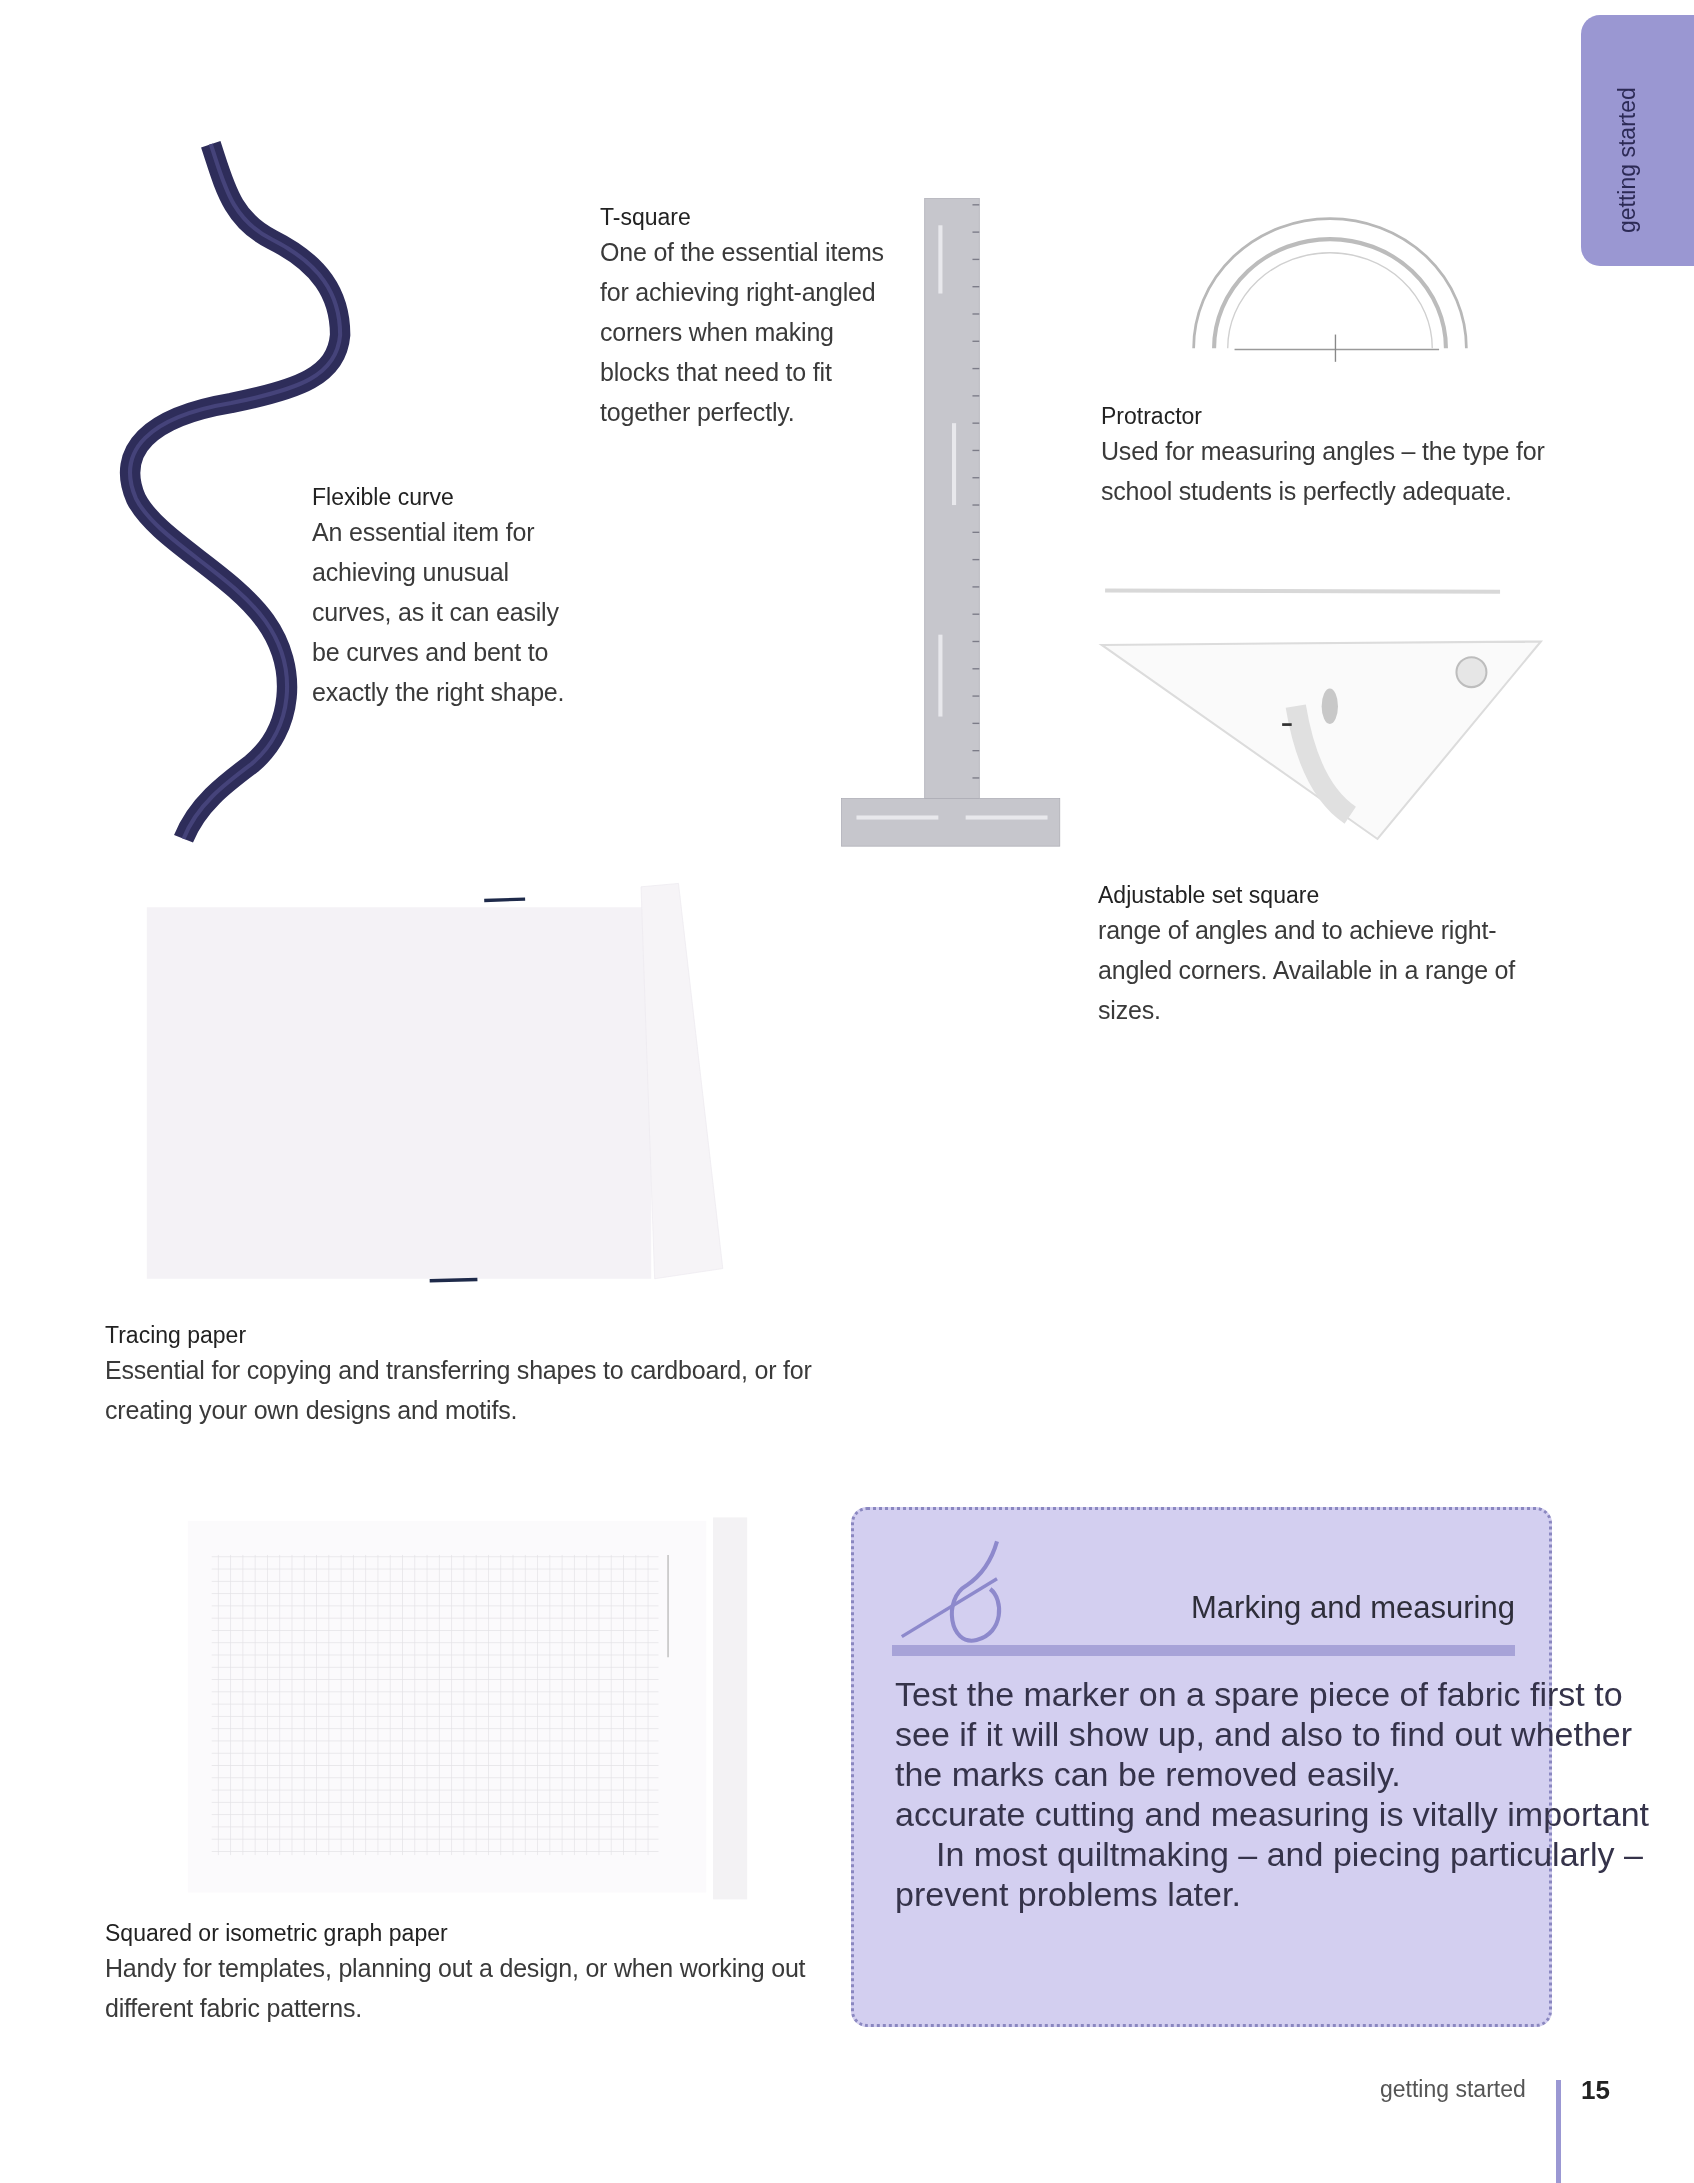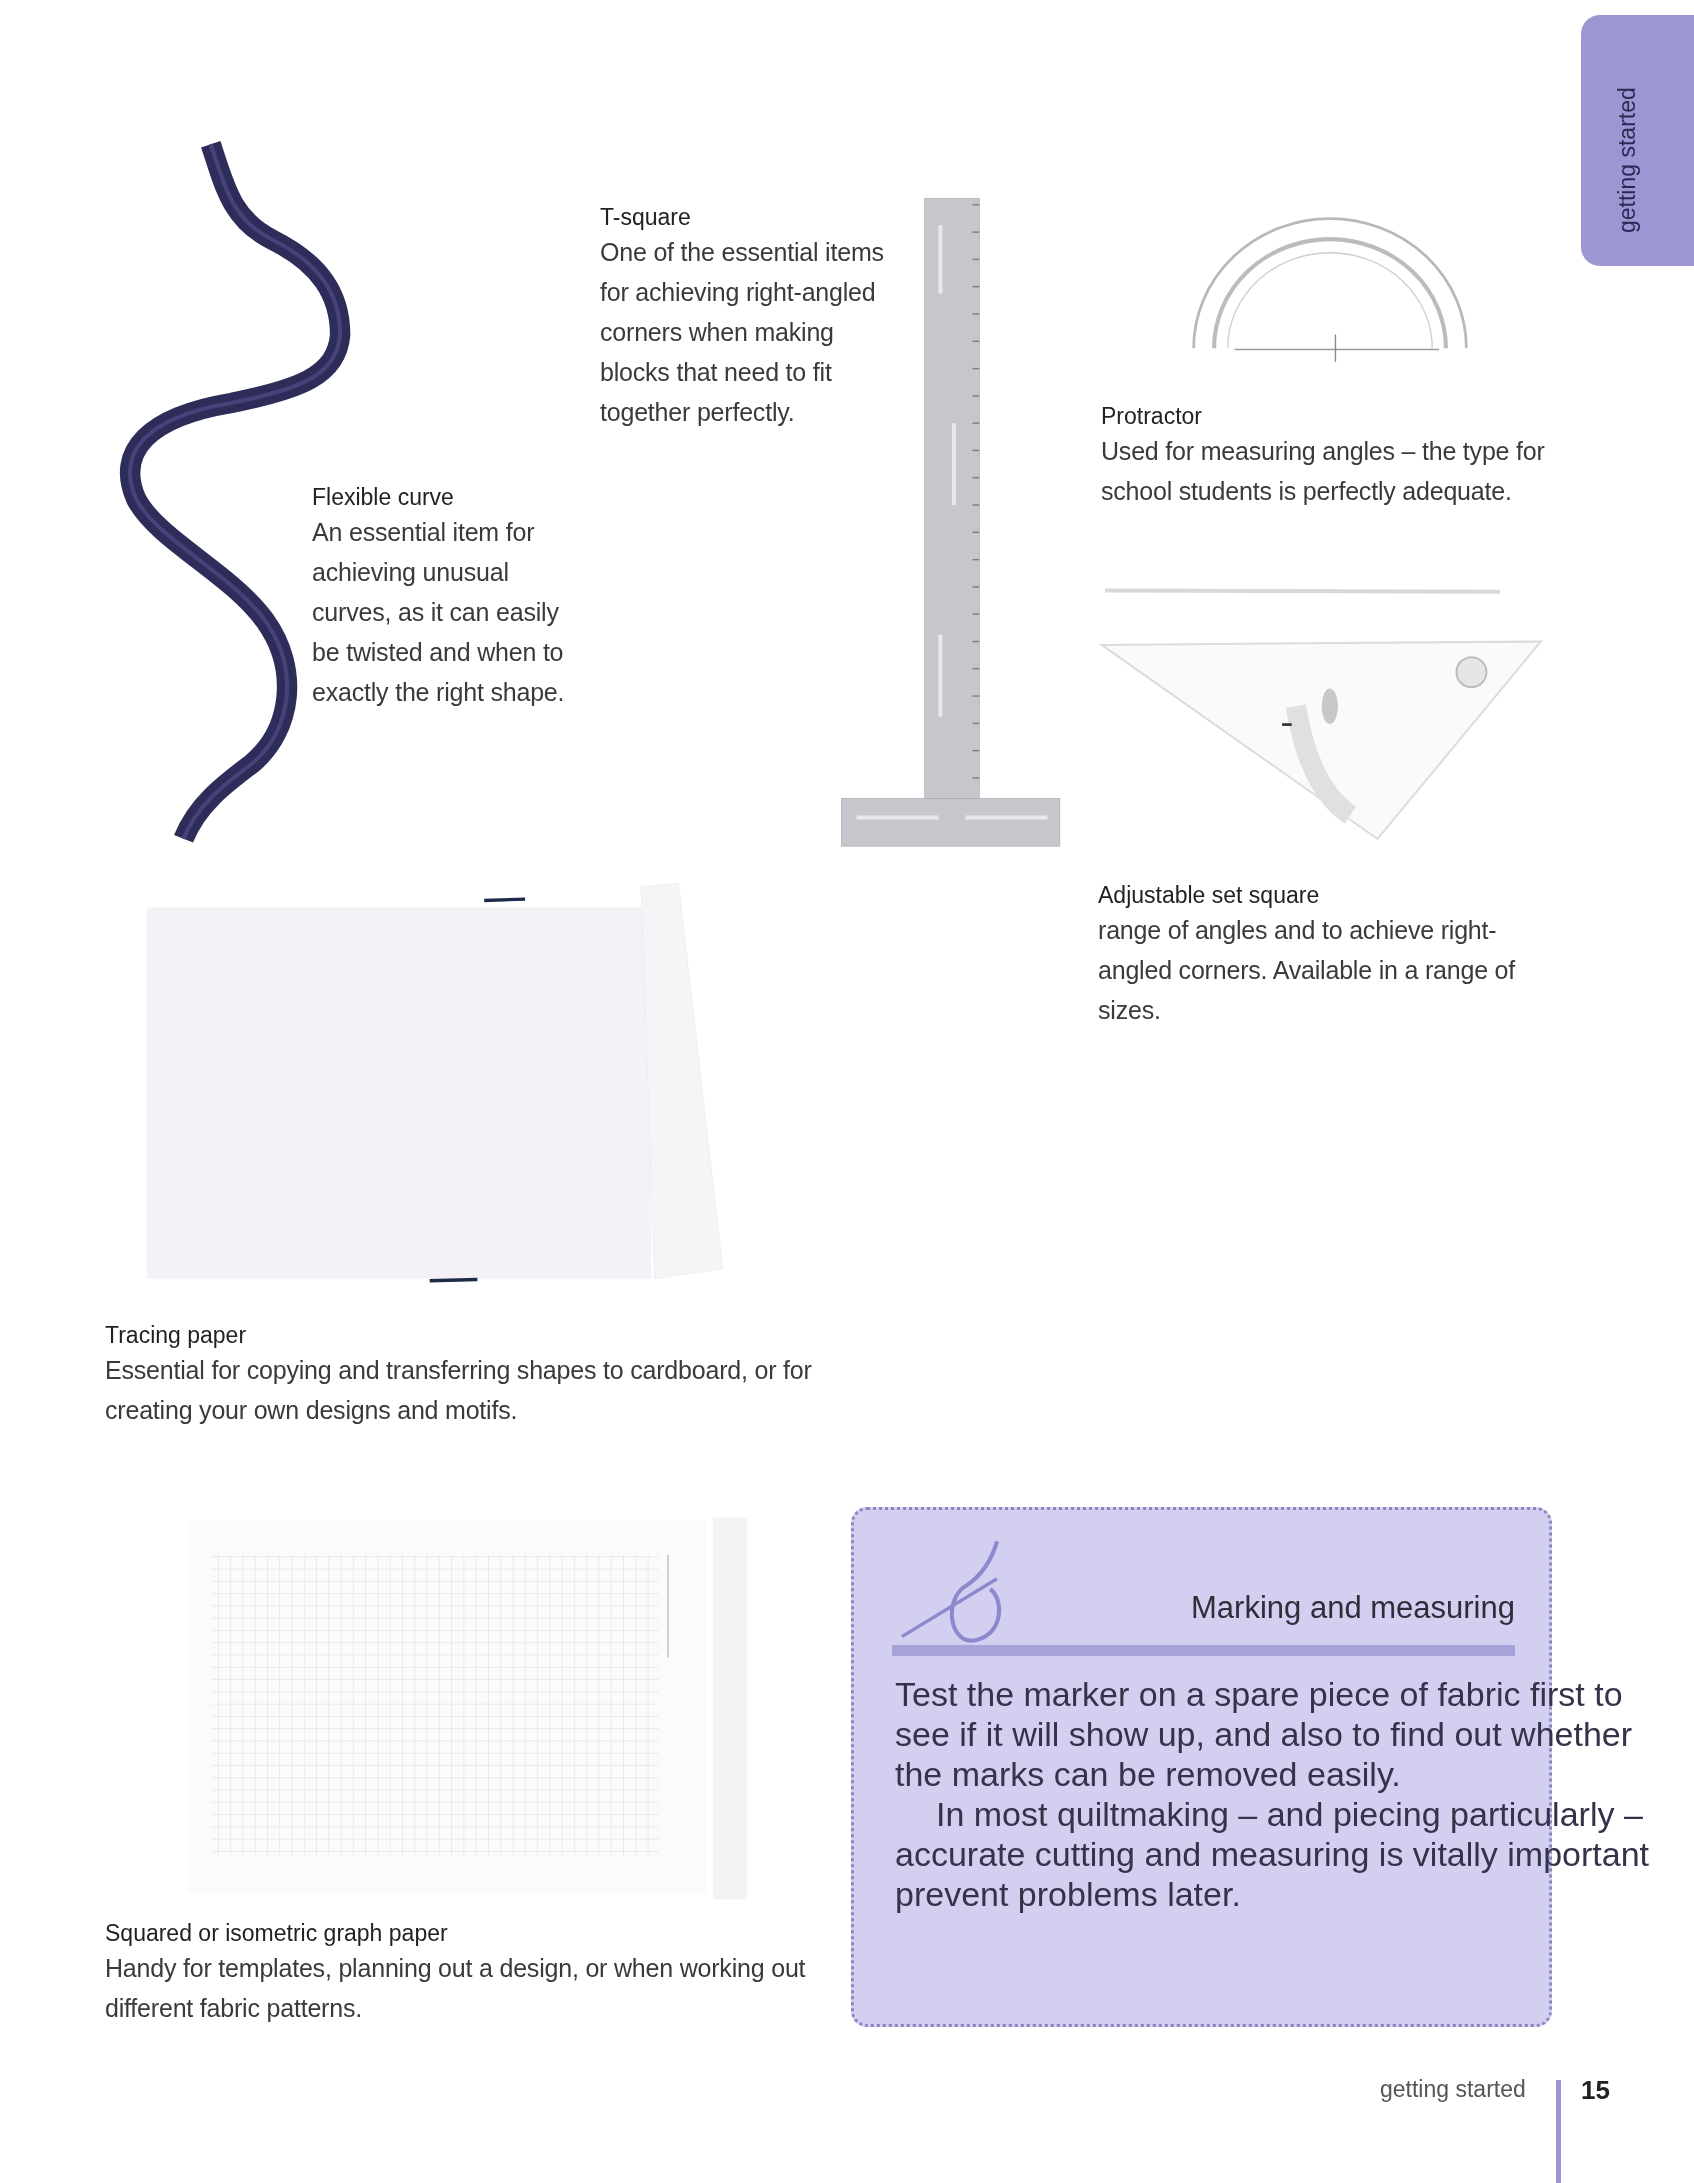--- a/index.html
+++ b/index.html
@@ -70,21 +70,21 @@
 <svg id="flex-curve-img" class="abs" viewBox="0 0 420 1060">
   <path d="M170 20 C 190 80, 200 130, 260 160 C 330 195, 360 240, 360 300 C 355 360, 300 380, 200 400 C 80 420, 30 470, 60 540 C 90 600, 200 650, 250 720 C 300 790, 290 880, 230 930 C 190 960, 150 990, 130 1040" fill="none" stroke="#2e2d5a" stroke-width="30" stroke-linecap="butt"></path>
   <path d="M170 20 C 190 80, 200 130, 260 160 C 330 195, 360 240, 360 300 C 355 360, 300 380, 200 400 C 80 420, 30 470, 60 540 C 90 600, 200 650, 250 720 C 300 790, 290 880, 230 930 C 190 960, 150 990, 130 1040" fill="none" stroke="#45437a" stroke-width="6"></path>
 </svg>
 <div class="abs" style="left:312px; top:482px; width:273px;">
   <div class="title">Flexible curve</div>
   <div class="body">
     <span class="body-line">An essential item for</span>
     <span class="body-line">achieving unusual</span>
     <span class="body-line">curves, as it can easily</span>
-    <span class="body-line">be twisted and when to</span>
+    <span class="body-line">be curves and bent to</span>
     <span class="body-line">exactly the right shape.</span>
   </div>
 </div>
 
 <div class="abs" style="left:600px; top:202px; width:286px;">
   <div class="title">T-square</div>
   <div class="body">
     <span class="body-line">One of the essential items</span>
     <span class="body-line">for achieving right-angled</span>
     <span class="body-line">corners when making</span>
@@ -195,22 +195,22 @@
   <svg id="needle-icon" viewBox="0 0 200 190">
     <line x1="10" y1="165" x2="150" y2="80" stroke="#8d89cc" stroke-width="5"></line>
     <path d="M150 25 C 140 60, 120 80, 105 90 C 70 110, 80 180, 120 170 C 160 160, 160 110, 140 95" fill="none" stroke="#8d89cc" stroke-width="6"></path>
   </svg>
   <div id="tip-title">Marking and measuring</div>
   <div id="tip-rule"></div>
   <div id="tip-body">
     <span class="tip-line">Test the marker on a spare piece of fabric first to</span>
     <span class="tip-line">see if it will show up, and also to find out whether</span>
     <span class="tip-line">the marks can be removed easily.</span>
+    <span class="tip-line">accurate cutting and measuring is vitally important</span>
     <span class="tip-line" style="padding-left:41px;">In most quiltmaking – and piecing particularly –</span>
-    <span class="tip-line">accurate cutting and measuring is vitally important</span>
     <span class="tip-line">prevent problems later.</span>
   </div>
 </div>
 
 <div id="footer-section" class="abs">getting started</div>
 <div id="footer-rule" class="abs"></div>
 <div id="footer-page" class="abs">15</div>
 
 
 </body></html>

